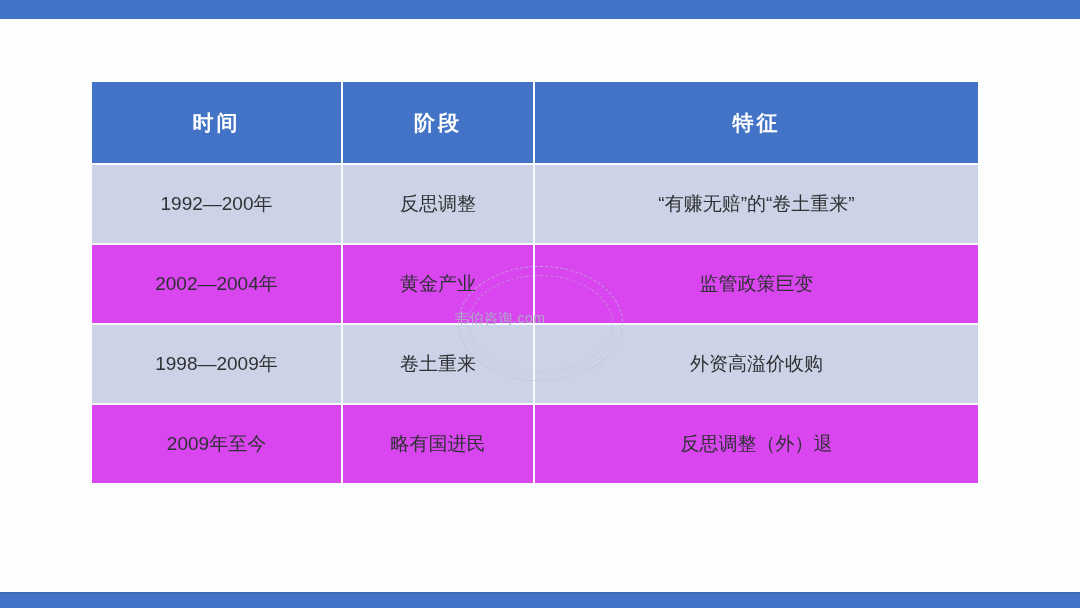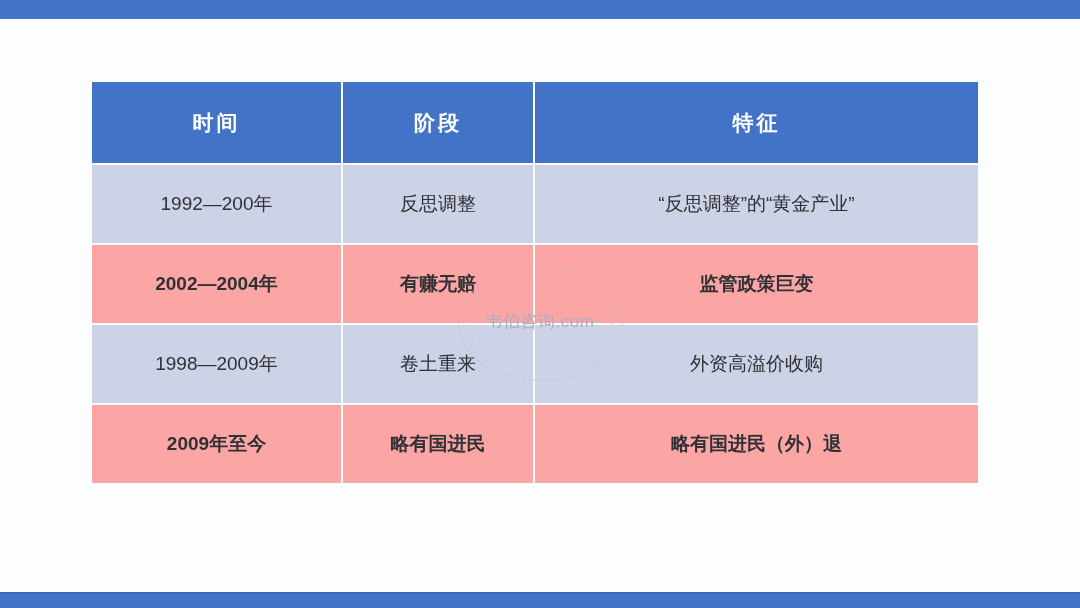--- a/index.html
+++ b/index.html
@@ -65,22 +65,21 @@
   }
   .wm-ring.inner {
     left: 13px; top: 11px;
     width: 143px; height: 95px;
     opacity: .55;
   }
   .wm-text {
     position: absolute;
     left: 0; top: 46px;
     width: 170px;
-    text-align: center;
-    font-size: 17px;
+    font-size: 14px;
     color: #A9AFC2;
     letter-spacing: .5px;
     white-space: nowrap;
   }
 
   
   .table-wrap {
     position: absolute;
     left: 92px;
     top: 63px;
@@ -119,21 +118,21 @@
     color: #2F3134;
     border-right: 2px solid #FAFBFE;
     border-top: 2px solid #FAFBFE;
     padding: 0 6px;
     background: transparent;
     position: relative;
   }
   tbody td:last-child { border-right: none; }
 
   tbody tr.band-dark td { background: #CDD3E6; }
-  tbody tr.band-light td { background: #fca5a5; font-weight: bold; }
+  tbody tr.band-light td { background: #d946ef; }
 
   
   .brand {
     position: absolute;
     left: 755px;
     top: 524px;
     width: 320px;
     height: 50px;
     z-index: 4;
   }
@@ -188,36 +187,36 @@
         <tr>
           <th>时间</th>
           <th>阶段</th>
           <th>特征</th>
         </tr>
       </thead>
       <tbody>
         <tr class="band-dark">
           <td>1992—200年</td>
           <td>反思调整</td>
-          <td>“反思调整”的“黄金产业”</td>
+          <td>“有赚无赔”的“卷土重来”</td>
         </tr>
         <tr class="band-light">
           <td>2002—2004年</td>
-          <td>有赚无赔</td>
+          <td>黄金产业</td>
           <td>监管政策巨变</td>
         </tr>
         <tr class="band-dark">
           <td>1998—2009年</td>
           <td>卷土重来</td>
           <td>外资高溢价收购</td>
         </tr>
         <tr class="band-light">
           <td>2009年至今</td>
           <td>略有国进民</td>
-          <td>略有国进民（外）退</td>
+          <td>反思调整（外）退</td>
         </tr>
       </tbody>
     </table>
   </div>
 
 
 </div>
 
 <div class="band band-bottom"></div>
 

